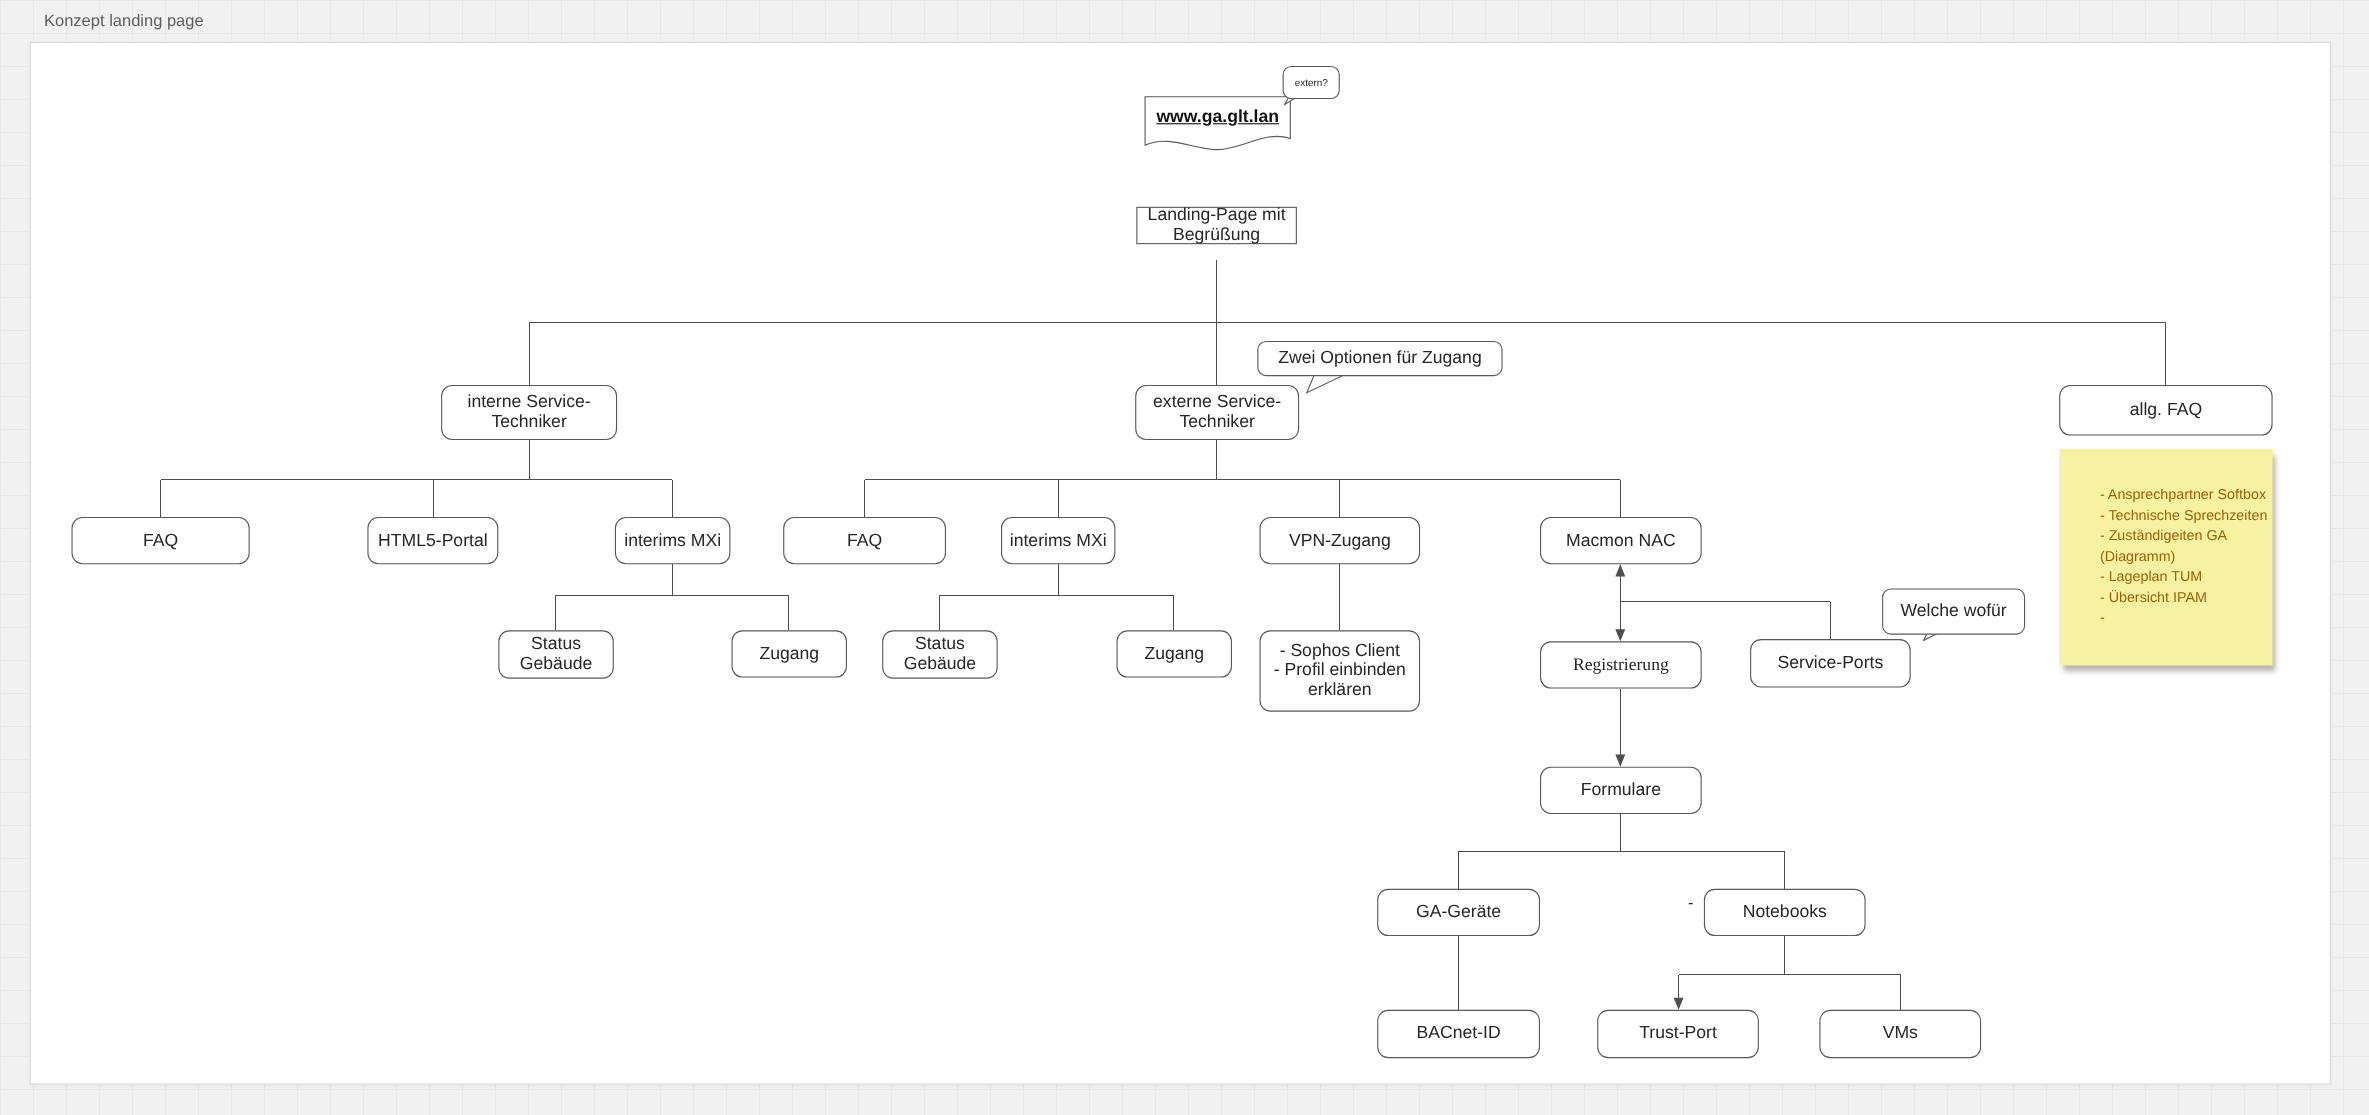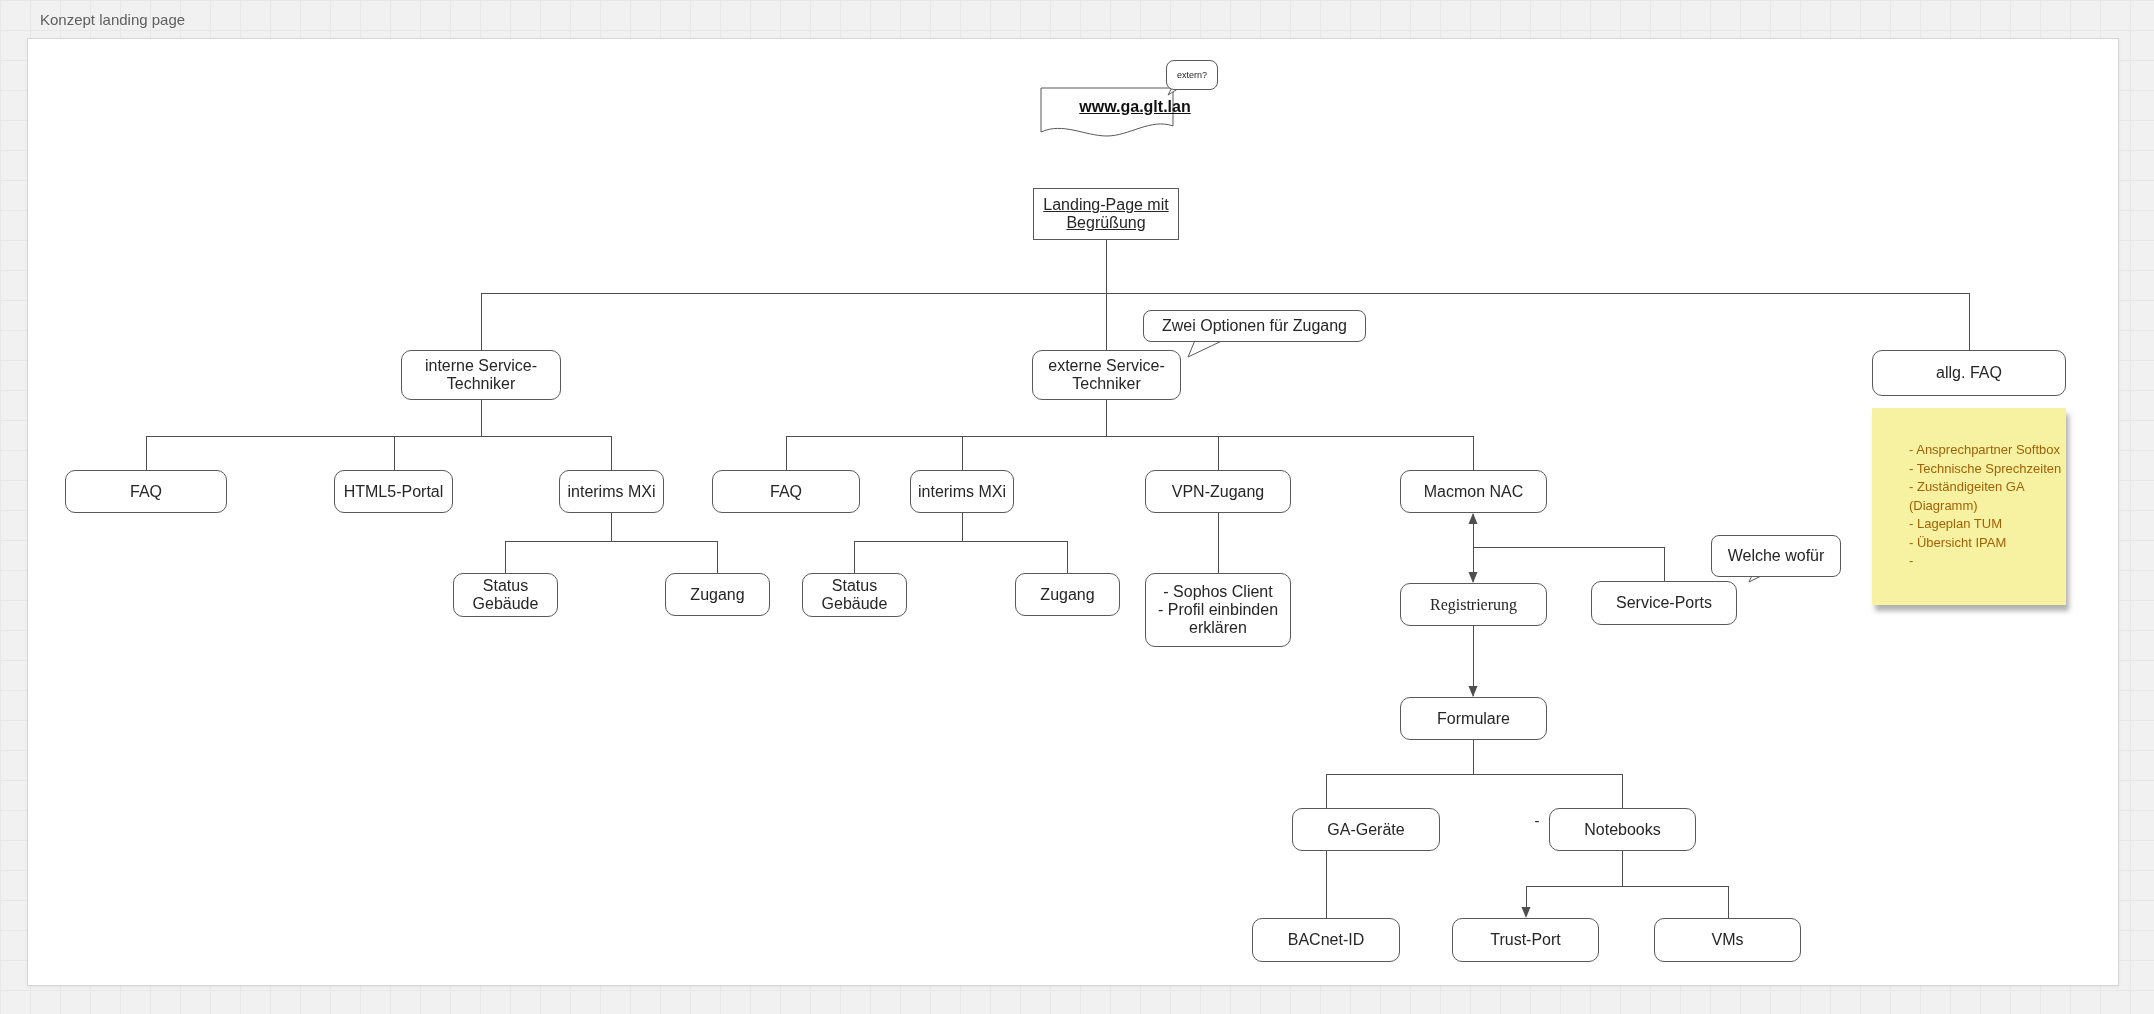--- a/index.html
+++ b/index.html
@@ -26,21 +26,21 @@
     background:#fff;border:1px solid #595959;border-radius:10px;
     display:flex;align-items:center;justify-content:center;text-align:center;
     font-size:16px;line-height:18px;color:#262626;white-space:pre-line;
   }
   .sharp{border-radius:0;}
   .callout{border-radius:8px;}
   .tiny{font-size:9px;line-height:10px;border-radius:8px;}
   .plain{border:none;background:transparent;border-radius:0;}
   .doc-label{
     position:absolute;z-index:3;display:flex;align-items:center;justify-content:center;
-    font-size:16px;font-weight:bold;text-decoration:underline;color:#111;padding-left:28px;
+    font-size:16px;font-weight:bold;text-decoration:underline;color:#111;
   }
   .note{
     position:absolute;left:1872px;top:408px;width:194px;height:197px;z-index:3;
     background:#f7f2a2;
     box-shadow:3px 6px 5px rgba(0,0,0,0.30);
     box-sizing:border-box;padding:33px 10px 0 37px;
     font-size:13px;line-height:18.5px;color:#a16207;
   }
   .note div{white-space:nowrap;}
 </style>
@@ -104,21 +104,21 @@
   <path d="M1041,88 L1173,88 L1173,126 C1151,118 1129,136 1107,136 C1085,136 1063,122 1041,132 Z" fill="#ffffff" stroke="#595959" stroke-width="1"></path>
 
   <polygon points="1176,80 1192,80 1168,95" fill="#ffffff" stroke="#595959" stroke-width="1"></polygon>
   <polygon points="1196,338 1228,338 1188,357" fill="#ffffff" stroke="#595959" stroke-width="1"></polygon>
   <polygon points="1757,564 1785,564 1749,582" fill="#ffffff" stroke="#595959" stroke-width="1"></polygon>
 </svg>
 
 <div class="node tiny" style="left:1166px;top:60px;width:52px;height:30px;">extern?</div>
 <div class="doc-label" style="left:1041px;top:90px;width:132px;height:34px;">www.ga.glt.lan</div>
 
-<div class="node sharp" style="left:1033px;top:188px;width:146px;height:52px;text-decoration:underline;">Landing-Page mit
+<div class="node sharp" style="left:1033px;top:188px;width:146px;height:34px;">Landing-Page mit
 Begrüßung</div>
 <div class="node callout" style="left:1143px;top:310px;width:223px;height:32px;">Zwei Optionen für Zugang</div>
 
 <div class="node" style="left:401px;top:350px;width:160px;height:50px;">interne Service-
 Techniker</div>
 <div class="node" style="left:1032px;top:350px;width:149px;height:50px;">externe Service-
 Techniker</div>
 <div class="node" style="left:1872px;top:350px;width:194px;height:46px;">allg. FAQ</div>
 
 <div class="node" style="left:65px;top:470px;width:162px;height:43px;">FAQ</div>
@@ -137,21 +137,21 @@
 <div class="node" style="left:1015px;top:573px;width:105px;height:43px;">Zugang</div>
 <div class="node" style="left:1145px;top:573px;width:146px;height:74px;">- Sophos Client
 - Profil einbinden
 erklären</div>
 
 <div class="node" style="left:1400px;top:583px;width:147px;height:43px;font-family:Liberation Serif, serif;">Registrierung</div>
 <div class="node" style="left:1591px;top:581px;width:146px;height:44px;">Service-Ports</div>
 <div class="node callout" style="left:1711px;top:535px;width:130px;height:42px;">Welche wofür</div>
 <div class="node" style="left:1400px;top:697px;width:147px;height:43px;">Formulare</div>
 
-<div class="node" style="left:1292px;top:808px;width:148px;height:43px;">GA-Geräte</div>
+<div class="node" style="left:1252px;top:808px;width:148px;height:43px;">GA-Geräte</div>
 <div class="node" style="left:1549px;top:808px;width:147px;height:43px;">Notebooks</div>
 <div class="node plain" style="left:1530px;top:812px;width:14px;height:18px;font-size:15px;">-</div>
 <div class="node" style="left:1252px;top:918px;width:148px;height:44px;">BACnet-ID</div>
 <div class="node" style="left:1452px;top:918px;width:147px;height:44px;">Trust-Port</div>
 <div class="node" style="left:1654px;top:918px;width:147px;height:44px;">VMs</div>
 
 <div class="note">
   <div>- Ansprechpartner Softbox</div>
   <div>- Technische Sprechzeiten</div>
   <div>- Zuständigeiten GA</div>

